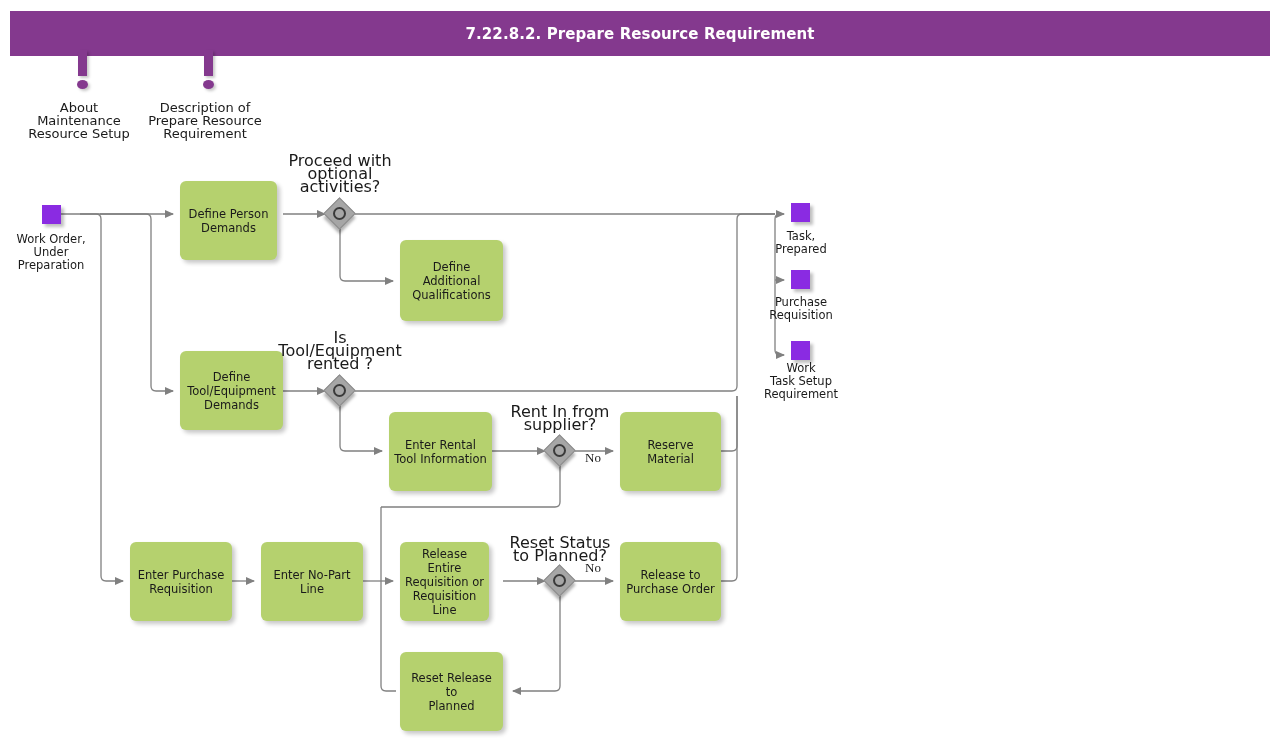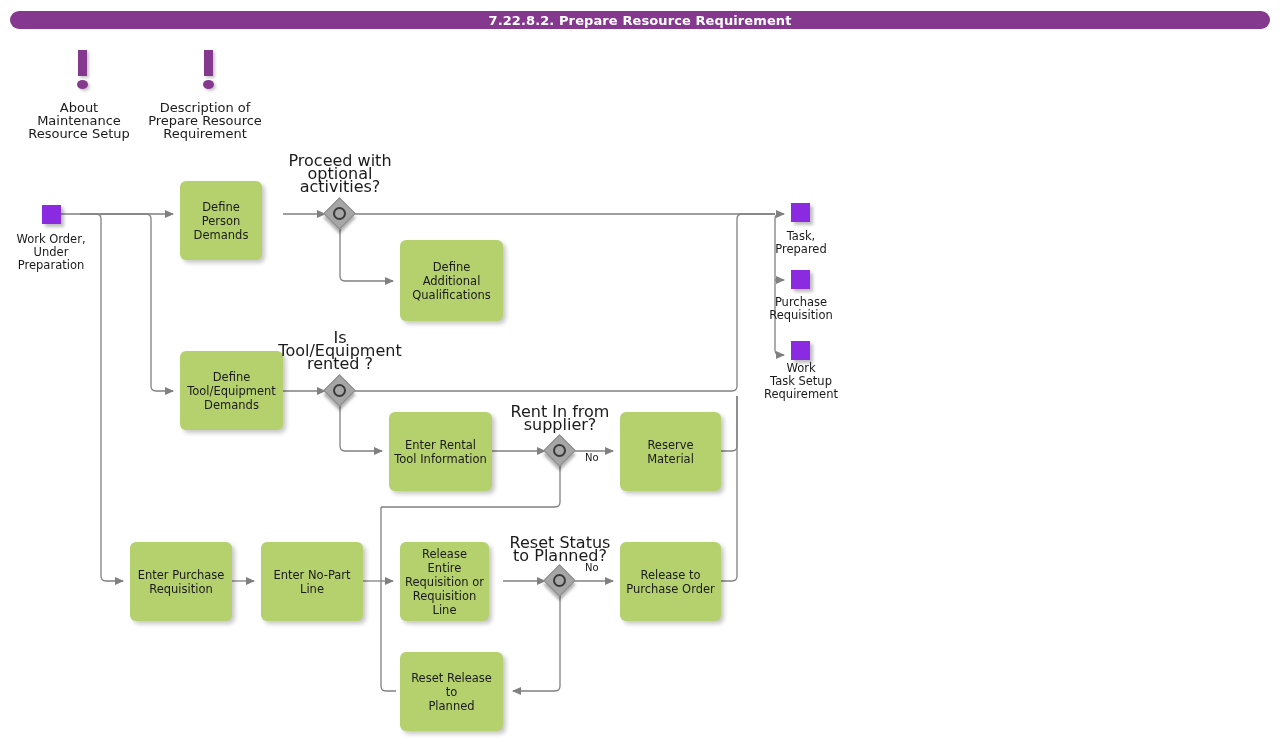--- a/index.html
+++ b/index.html
@@ -14,30 +14,29 @@
     height: 740px;
     overflow: hidden;
     background: #ffffff;
   }
   
   #titlebar {
     position: absolute;
     left: 10px;
     top: 11px;
     width: 1260px;
-    height: 18px;
+    height: 45px;
     background: #84398e;
     color: #ffffff;
-    font-size: 13px;
+    font-size: 15px;
     font-weight: bold;
     display: flex;
     align-items: center;
     justify-content: center;
     letter-spacing: 0.1px;
-    border-radius: 12px;
   }
   
   #links {
     position: absolute;
     left: 0;
     top: 0;
     width: 1280px;
     height: 740px;
   }
   
@@ -89,24 +88,25 @@
   .gw-label {
     position: absolute;
     text-align: center;
     font-size: 16px;
     line-height: 13px;
     color: #1a1a1a;
     z-index: 5;
   }
   .edge-label {
     position: absolute;
-    font-size: 10px;
+    font-size: 13px;
     line-height: 13px;
     color: #1a1a1a;
     z-index: 5;
+    font-family: Liberation Serif, serif;
   }
   
   .event {
     position: absolute;
     width: 19px;
     height: 19px;
     background: #8a2be2;
     box-shadow: 3px 3px 3px rgba(0,0,0,0.25);
     z-index: 4;
   }
@@ -239,21 +239,21 @@
 
   <div class="event" style="left:791px; top:270px;"></div>
   <div class="event-label" style="left:748px; top:296px; width:106px; white-space:pre-line;">Purchase
 Requisition</div>
 
   <div class="event" style="left:791px; top:341px;"></div>
   <div class="event-label" style="left:740px; top:362px; width:122px; white-space:pre-line;">Work
 Task Setup
 Requirement</div>
 
-  <div class="task" style="left:180px; top:181px; width:82px; height:79px; white-space:pre-line;">Define Person
+  <div class="task" style="left:180px; top:181px; width:97px; height:79px; white-space:pre-line;">Define Person
 Demands</div>
 
   <div class="task" style="left:400px; top:240px; width:103px; height:81px; white-space:pre-line;">Define
 Additional
 Qualifications</div>
 
   <div class="task" style="left:180px; top:351px; width:103px; height:79px; white-space:pre-line;">Define
 Tool/Equipment
 Demands</div>
 

